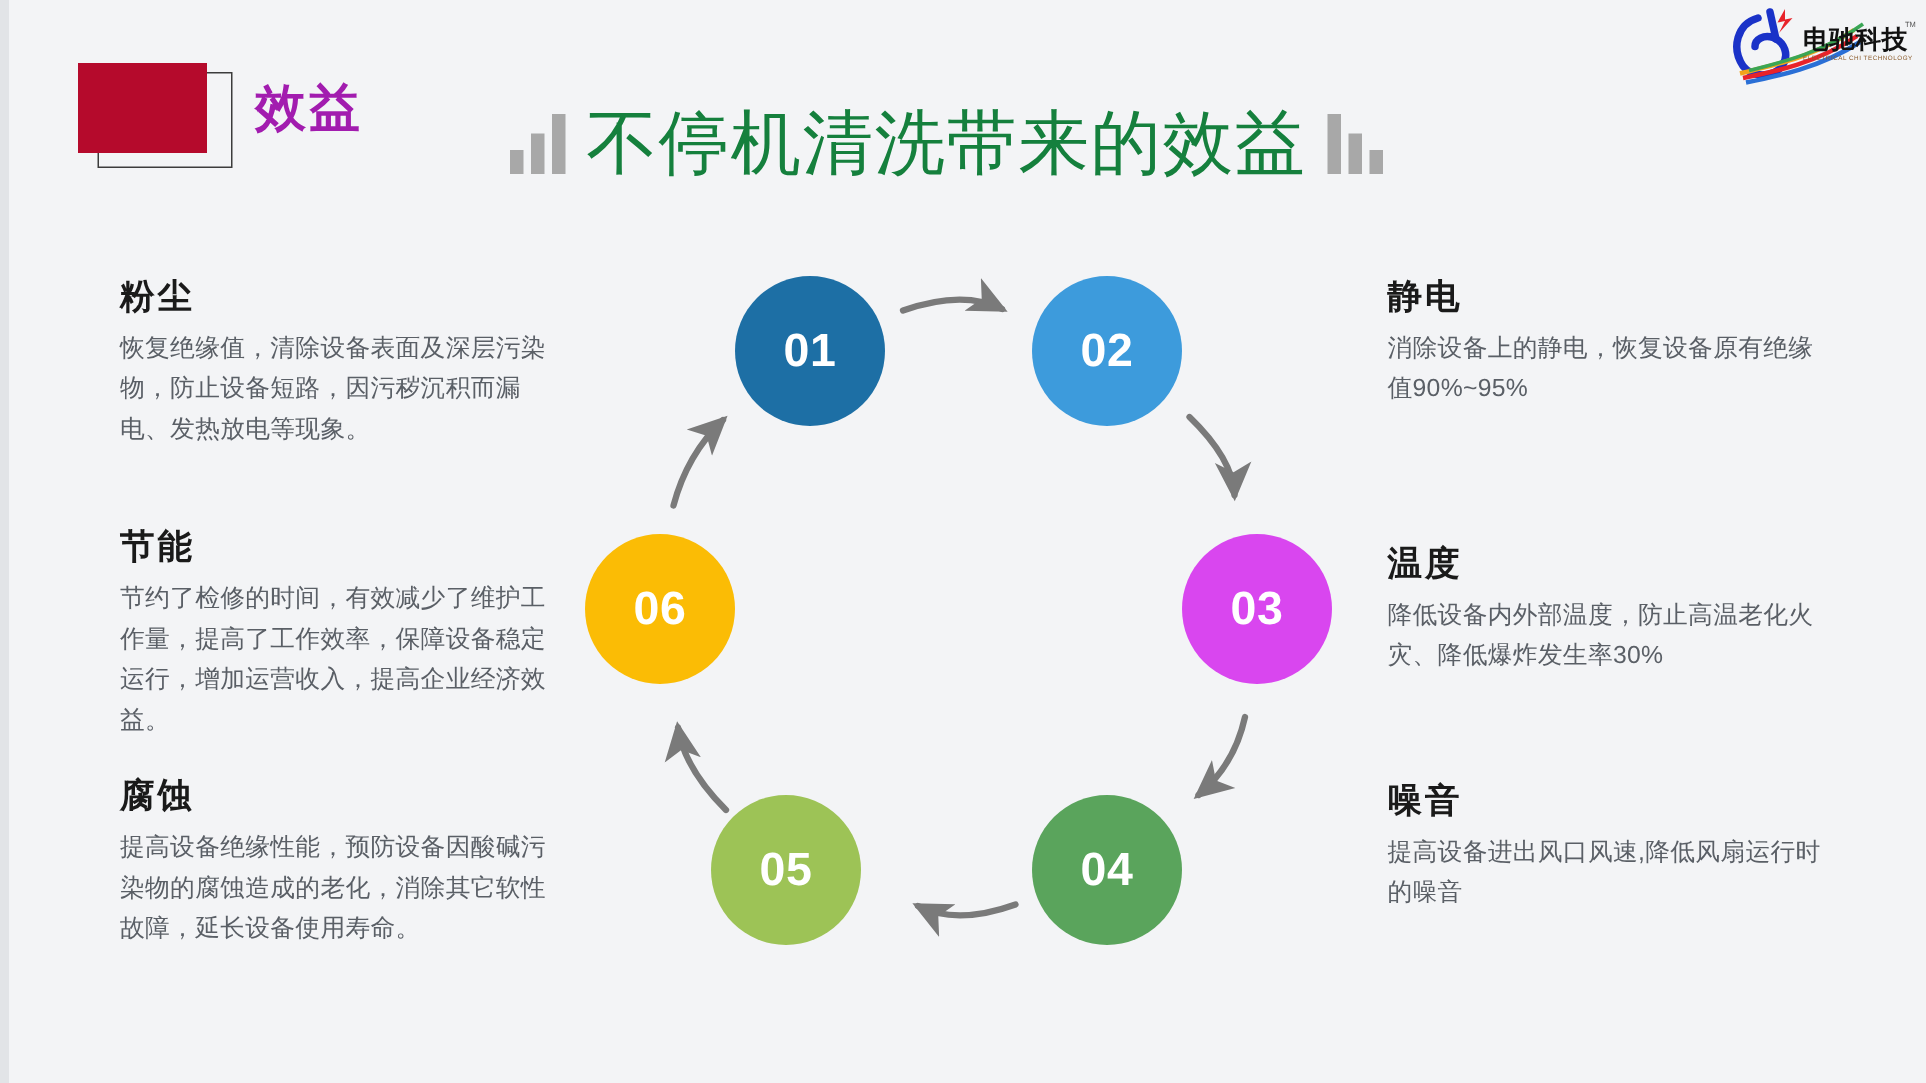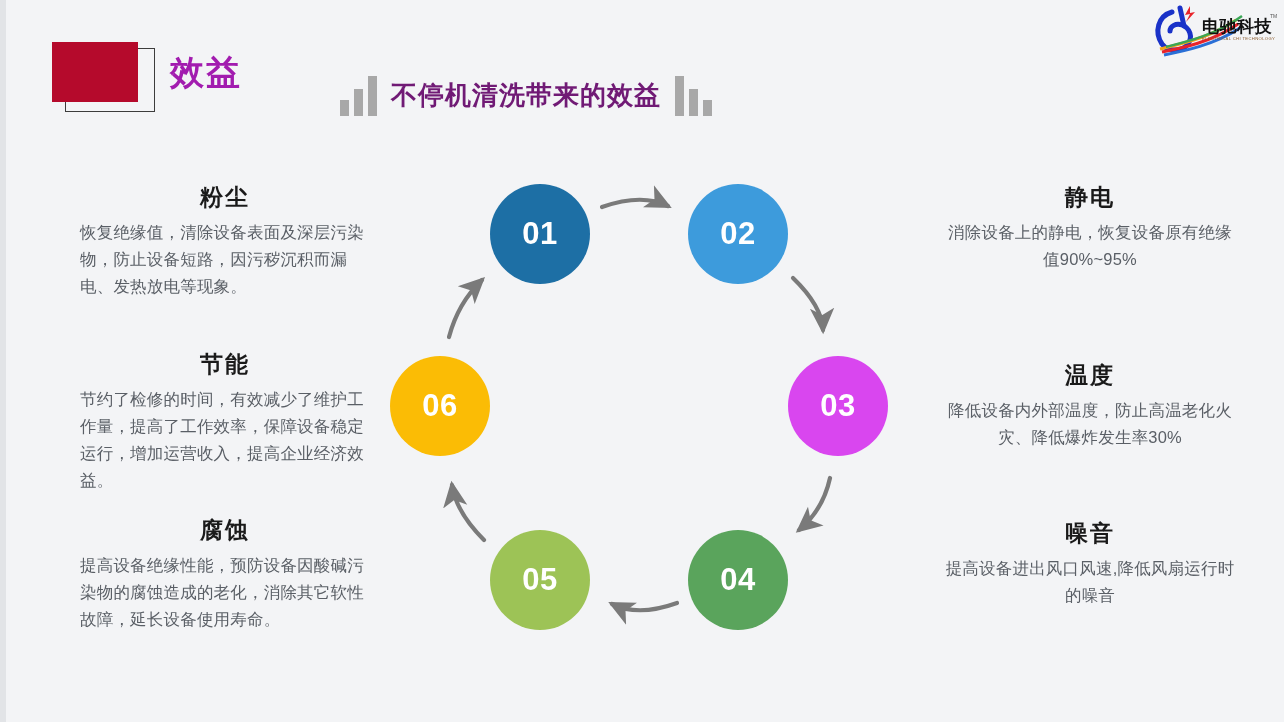--- a/index.html
+++ b/index.html
@@ -55,23 +55,23 @@
   }
 
   .title-wrap {
     position: absolute;
     left: 340px; top: 68px;
     display: flex;
     align-items: flex-end;
     gap: 14px;
   }
   .title-text {
-    font-size: 26px;
-    font-weight: 700;
-    color: #701a75;
+    font-size: 47px;
+    font-weight: 400;
+    color: #15803d;
     letter-spacing: 1px;
     line-height: 48px;
     white-space: nowrap;
     position: relative;
     top: 3px;
   }
   .bars {
     display: flex;
     align-items: flex-end;
     gap: 5px;
@@ -127,22 +127,22 @@
     line-height: 30px;
     white-space: nowrap;
   }
   .block .bb {
     font-size: 16.5px;
     color: #5a5f66;
     line-height: 27px;
     letter-spacing: 0.2px;
   }
   .block.left { text-align: left; }
-  .block.left .bt { text-align: center; }
-  .block.right { text-align: center; margin-left: 20px; }
+  .block.left .bt { text-align: left; }
+  .block.right { text-align: left; }
 </style>
 </head>
 <body>
 
 <div id="slide">
 
   <div class="left-edge"></div>
 
   <div class="badge-outline"></div>
   <div class="badge-square"></div>
@@ -208,21 +208,21 @@
     </div>
     <div class="node" style="left:308px; top:24px;  background:#3d9bdc;">
       <span>02</span>
     </div>
     <div class="node" style="left:408px; top:196px; background:#d946ef;">
       <span>03</span>
     </div>
     <div class="node" style="left:308px; top:370px; background:#5aa45c;">
       <span>04</span>
     </div>
-    <div class="node" style="left:110px; top:370px; background:#9dc356;">
+    <div class="node" style="left:94px; top:370px; background:#9dc356;">
       <span>05</span>
     </div>
     <div class="node" style="left:10px;  top:196px; background:#fbbc05;">
       <span>06</span>
     </div>
   </div>
 
   <div class="block left" style="left:80px; top:182px;">
     <div class="bt">粉尘</div>
     <div class="bb">恢复绝缘值，清除设备表面及深层污染物，防止设备短路，因污秽沉积而漏电、发热放电等现象。</div>

